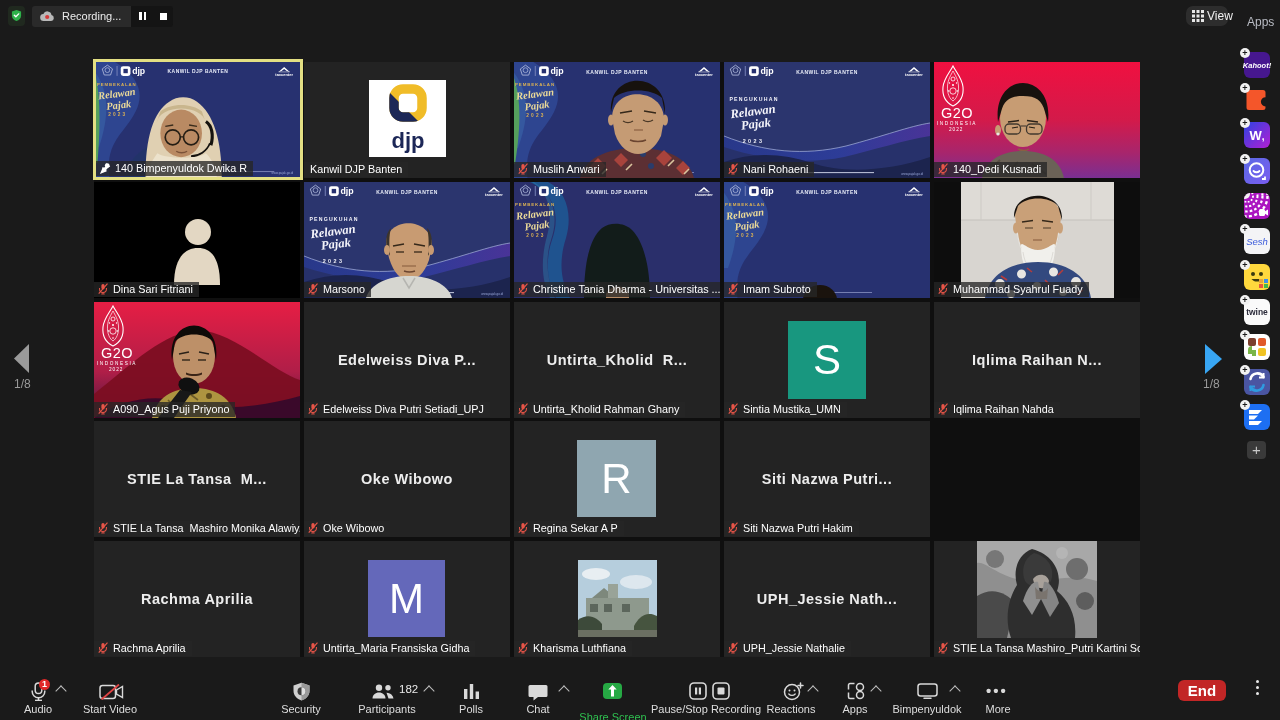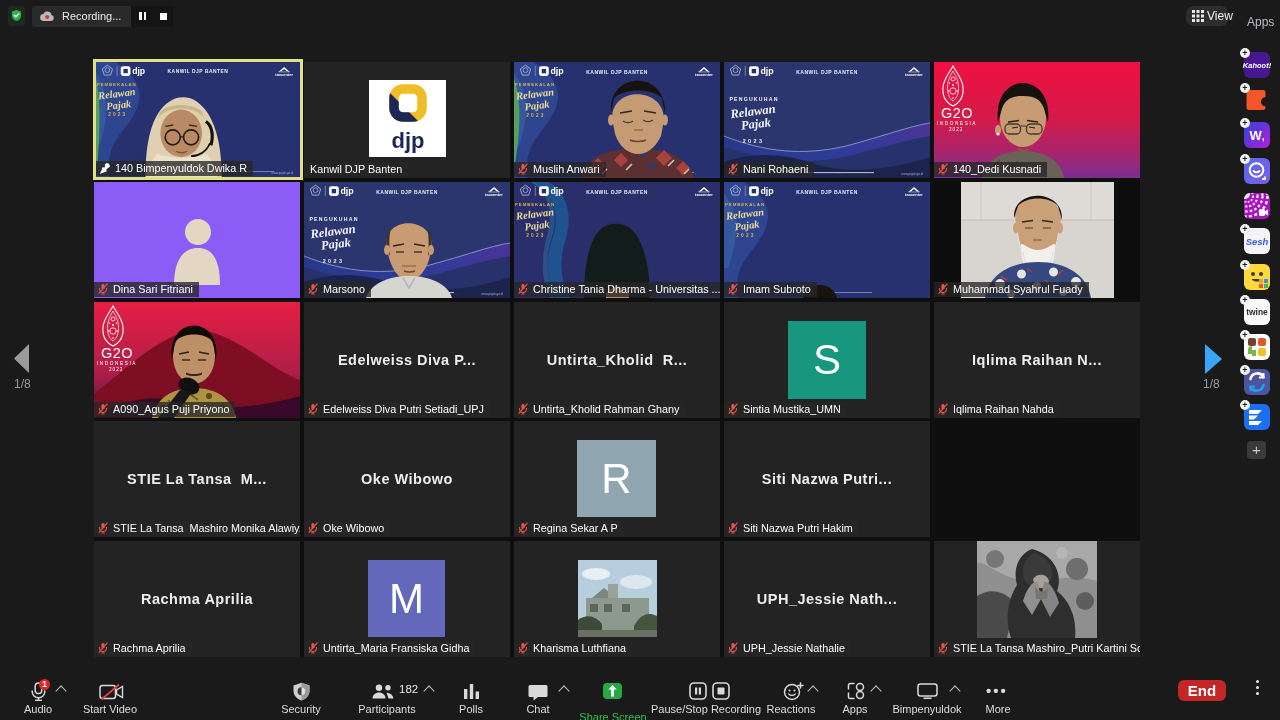--- a/index.html
+++ b/index.html
@@ -259,21 +259,21 @@
  <div class="lbl"><svg width="12" height="12" viewBox="0 0 14 14">
           <g stroke="#e85548" fill="#e85548">
             <rect x="5.1" y="1.2" width="3.8" height="6.3" rx="1.9" stroke="none"></rect>
             <path d="M3 5.8v1.2a4 4 0 008 0V5.8" fill="none" stroke-width="1.2"></path>
             <path d="M7 11.3v1.5M5 12.8h4" fill="none" stroke-width="1.1"></path>
             <path d="M2 12.4L12.2.8" fill="none" stroke-width="1.3"></path>
           </g>
         </svg> 140_Dedi Kusnadi</div>
     </div>
 
-<div class="tile" style="left:94px;top:182px;width:206px;height:116px;background:#8b5cf6;">
+<div class="tile" style="left:94px;top:182px;width:206px;height:116px;background:#000000;">
  <svg style="position:absolute;left:78px;top:37px;" width="50" height="66" viewBox="0 0 50 66">
   <circle cx="26" cy="13" r="13" fill="#e3d7c3"></circle>
   <path d="M2 66 C2 40 12 29 26 29 C40 29 48 40 48 66 Z" fill="#e3d7c3"></path>
  </svg>
  <div class="lbl"><svg width="12" height="12" viewBox="0 0 14 14">
           <g stroke="#e85548" fill="#e85548">
             <rect x="5.1" y="1.2" width="3.8" height="6.3" rx="1.9" stroke="none"></rect>
             <path d="M3 5.8v1.2a4 4 0 008 0V5.8" fill="none" stroke-width="1.2"></path>
             <path d="M7 11.3v1.5M5 12.8h4" fill="none" stroke-width="1.1"></path>
             <path d="M2 12.4L12.2.8" fill="none" stroke-width="1.3"></path>
@@ -685,21 +685,21 @@
  <circle cx="3" cy="3" r="10.5" stroke-width="2" stroke-dasharray="2.2 1.8"></circle>
  <circle cx="3" cy="3" r="15.5" stroke-width="2.2" stroke-dasharray="2.6 2.1"></circle>
  <circle cx="3" cy="3" r="20.5" stroke-width="2.4" stroke-dasharray="3 2.4"></circle>
       </svg>
  <svg style="position:absolute;right:2px;bottom:3px;" width="9" height="7" viewBox="0 0 9 7">
         <rect x="0" y="0" width="6" height="7" rx="1.5" fill="#fff"></rect>
         <path d="M6 2.2l3-1.7v6l-3-1.7z" fill="#fff"></path>
       </svg>
  <div class="badge">+</div></div>
 <div class="ico" style="top:228px;background:#f4f4f6;display:flex;align-items:center;justify-content:center;">
- <span style="color:#3b5bdb;font-size:9.5px;font-weight:bold;font-style:italic;">Sesh</span>
+ <span style="color:#3b5bdb;font-size:9.5px;font-weight:normal;font-style:italic;">Sesh</span>
       <div class="badge">+</div>
     </div>
 <div class="ico" style="top:264px;background:#ffd83d;">
  <svg width="26" height="26" viewBox="0 0 26 26">
         <circle cx="9" cy="10" r="2" fill="#3a3a10"></circle>
         <circle cx="17" cy="10" r="2" fill="#3a3a10"></circle>
         <path d="M7.5 15a6.5 5.6 0 0011 0z" fill="#3a3a10"></path>
       </svg>
  <svg style="position:absolute;right:2px;bottom:2px;" width="9" height="9" viewBox="0 0 9 9">
         <rect width="4" height="4" fill="#e8a33d"></rect>

